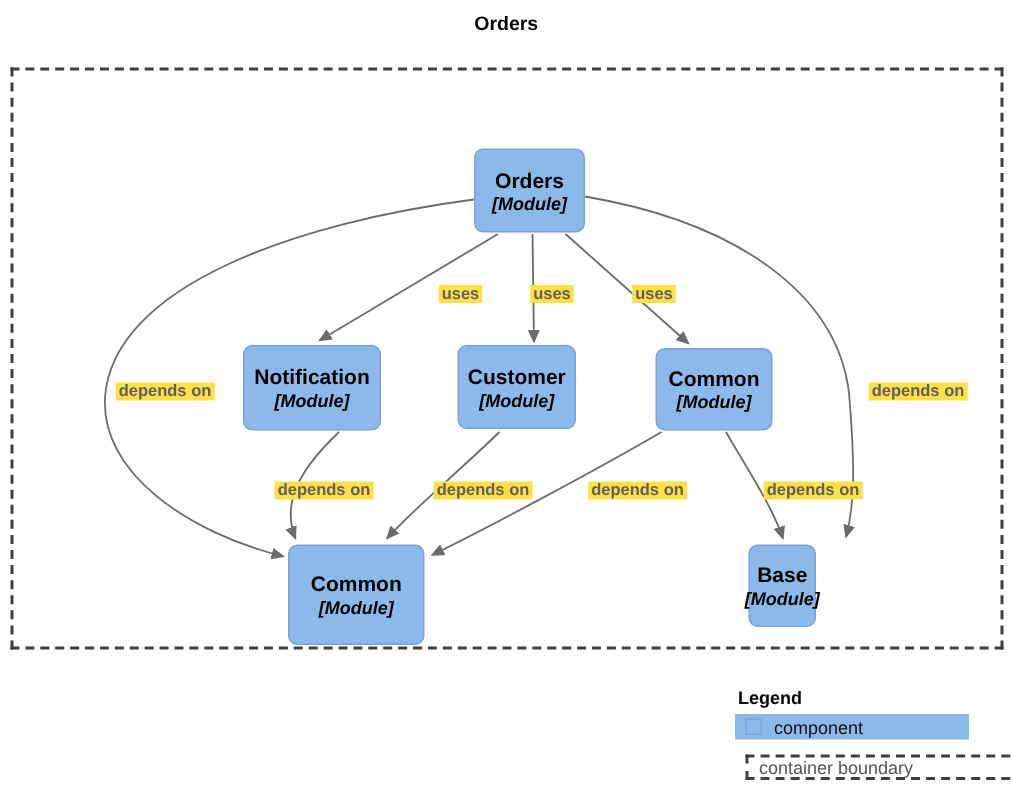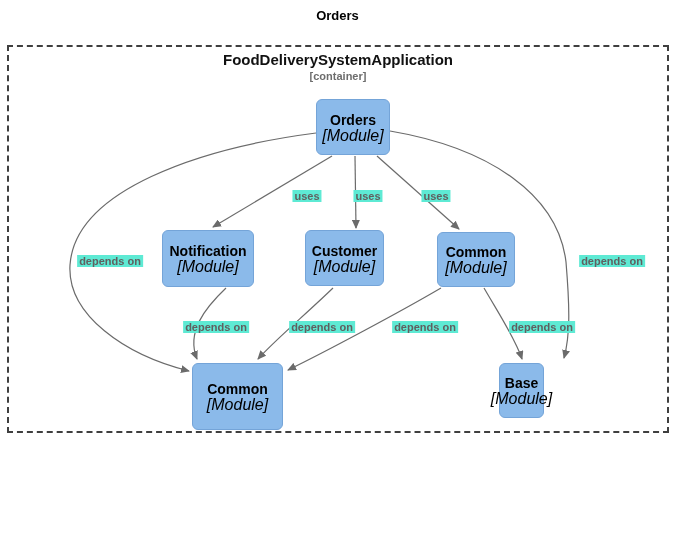--- a/index.html
+++ b/index.html
@@ -15,24 +15,24 @@
     font-size:15px;font-weight:bold;color:#111;}
   .boundary-subtitle{position:absolute;left:0;top:23px;width:100%;text-align:center;
     font-size:11px;font-weight:bold;color:#6d6d6d;}
 
   .edges-svg{position:absolute;left:0;top:0;width:675px;height:537px;}
 
   .node{position:absolute;background:#8BBAEA;border:1px solid #74A4D8;border-radius:6px;
     display:flex;flex-direction:column;align-items:center;justify-content:center;
     color:#000;box-sizing:border-box;cursor:default;}
   .node .name{font-size:14px;font-weight:bold;line-height:17px;}
-  .node .meta{font-size:16px;font-style:italic;line-height:14px;}
+  .node .meta{font-size:12px;font-style:italic;line-height:14px;font-weight:bold;}
 
   .edge-label{position:absolute;transform:translate(-50%,-50%);
-    font-size:11px;font-weight:bold;color:#606060;background:#5eead4;
+    font-size:11px;font-weight:bold;color:#606060;background:#fde047;
     padding:0 2px;white-space:nowrap;}
 
   .legend{position:absolute;left:490px;top:458px;width:156px;}
   .legend-title{font-size:12px;font-weight:bold;color:#000;margin:0 0 4px 2px;}
   .legend-row{display:flex;align-items:center;height:17px;padding-left:7px;
     box-sizing:border-box;margin-bottom:2px;}
   .legend-row.component{background:#8BBAEA;}
   .swatch{width:11px;height:11px;box-sizing:border-box;margin-right:8px;flex:0 0 auto;}
   .swatch.component{border:1px solid #79a9d9;background:transparent;}
   .legend-row .lbl{font-size:12px;}
@@ -40,22 +40,20 @@
   .legend-row.boundary .lbl{color:#555;}
 </style>
 </head>
 <body>
 
 <div id="canvas">
 
   <div class="page-title">Orders</div>
 
   <div class="boundary">
-    <div class="boundary-title">FoodDeliverySystemApplication</div>
-    <div class="boundary-subtitle">[container]</div>
   </div>
 
   <svg class="edges-svg" viewBox="0 0 675 537" xmlns="http://www.w3.org/2000/svg">
     <defs>
       <marker id="arrow" markerWidth="10" markerHeight="8" refX="8" refY="4" orient="auto" markerUnits="userSpaceOnUse">
         <path d="M0,0 L9,4 L0,8 z" fill="#6B6B6B"></path>
       </marker>
     </defs>
     <g stroke="#6B6B6B" stroke-width="1.2" fill="none">
       <path d="M 332 156 L 213 227" marker-end="url(#arrow)"></path>
@@ -103,14 +101,25 @@
   <div class="node" style="left:192px;top:363px;width:91px;height:67px">
     <span class="name">Common</span>
     <span class="meta">[Module]</span>
   </div>
 
   <div class="node" style="left:499px;top:363px;width:45px;height:55px">
     <span class="name">Base</span>
     <span class="meta">[Module]</span>
   </div>
 
+  <div class="legend">
+    <div class="legend-title">Legend</div>
+    <div class="legend-row component">
+      <span class="swatch component"></span>
+      <span class="lbl">component</span>
+    </div>
+    <div class="legend-row boundary">
+
+      <span class="lbl">container boundary</span>
+    </div>
+  </div>
 
 </div>
 
 </body></html>

